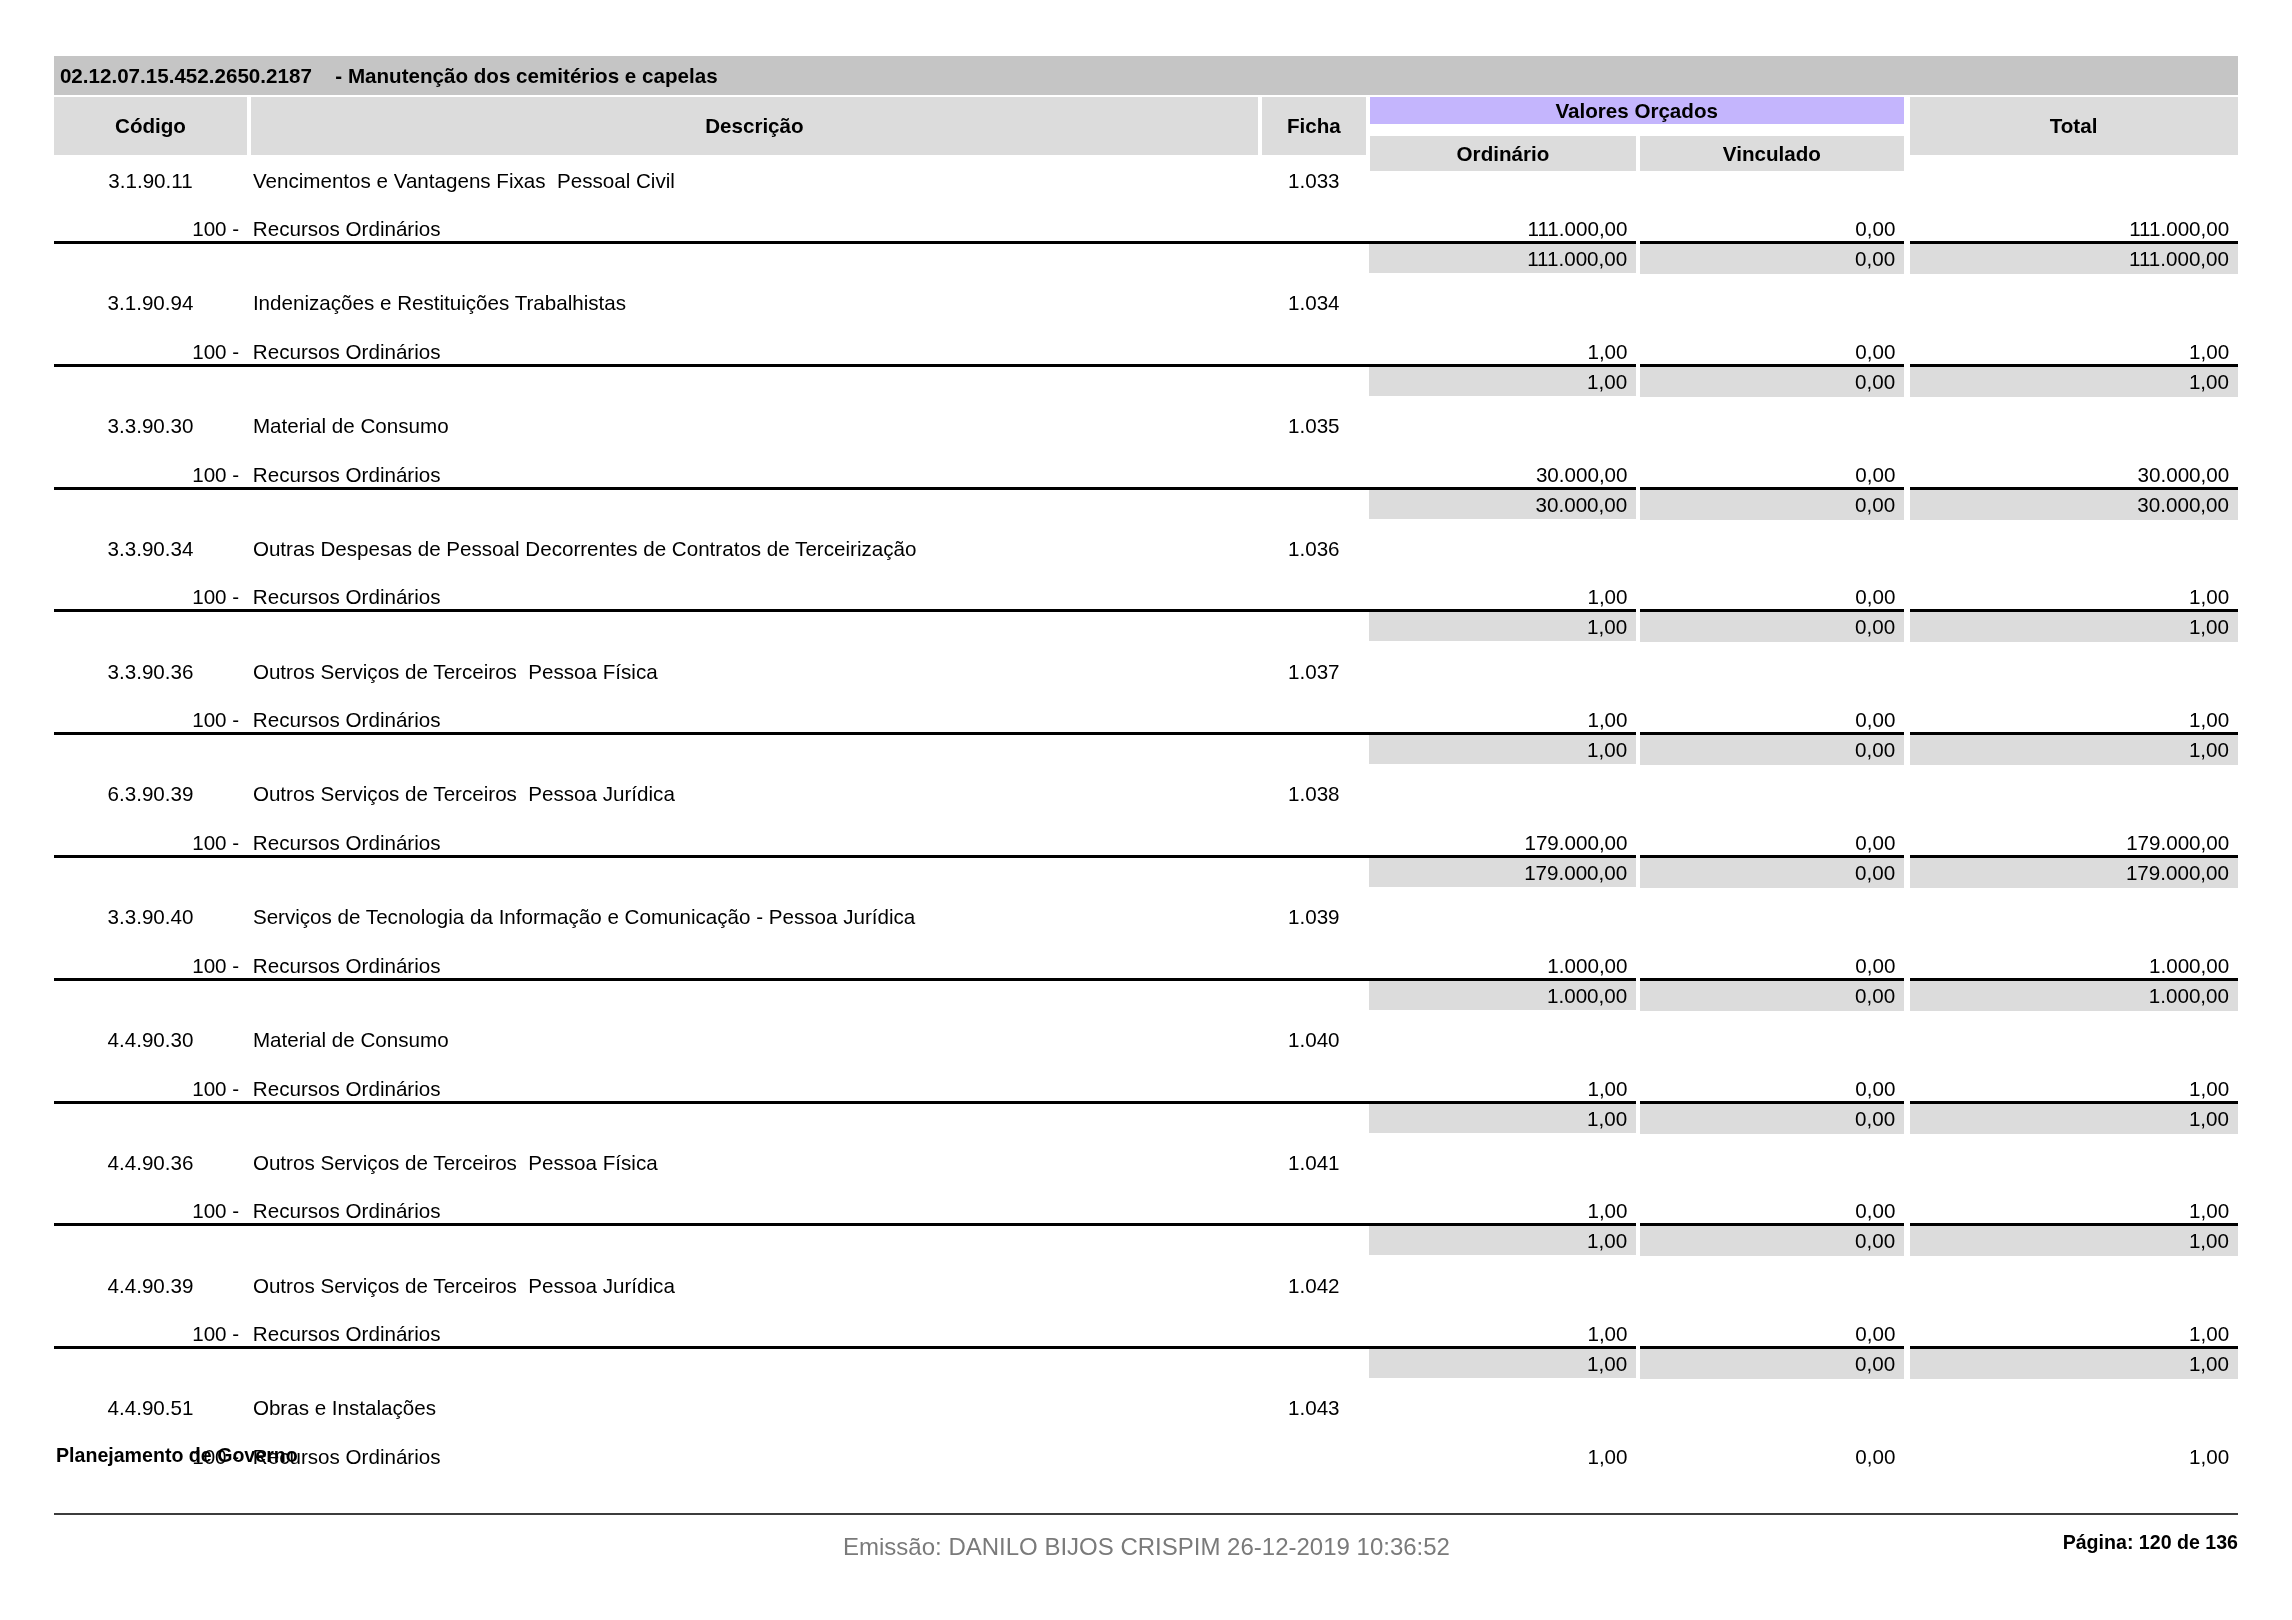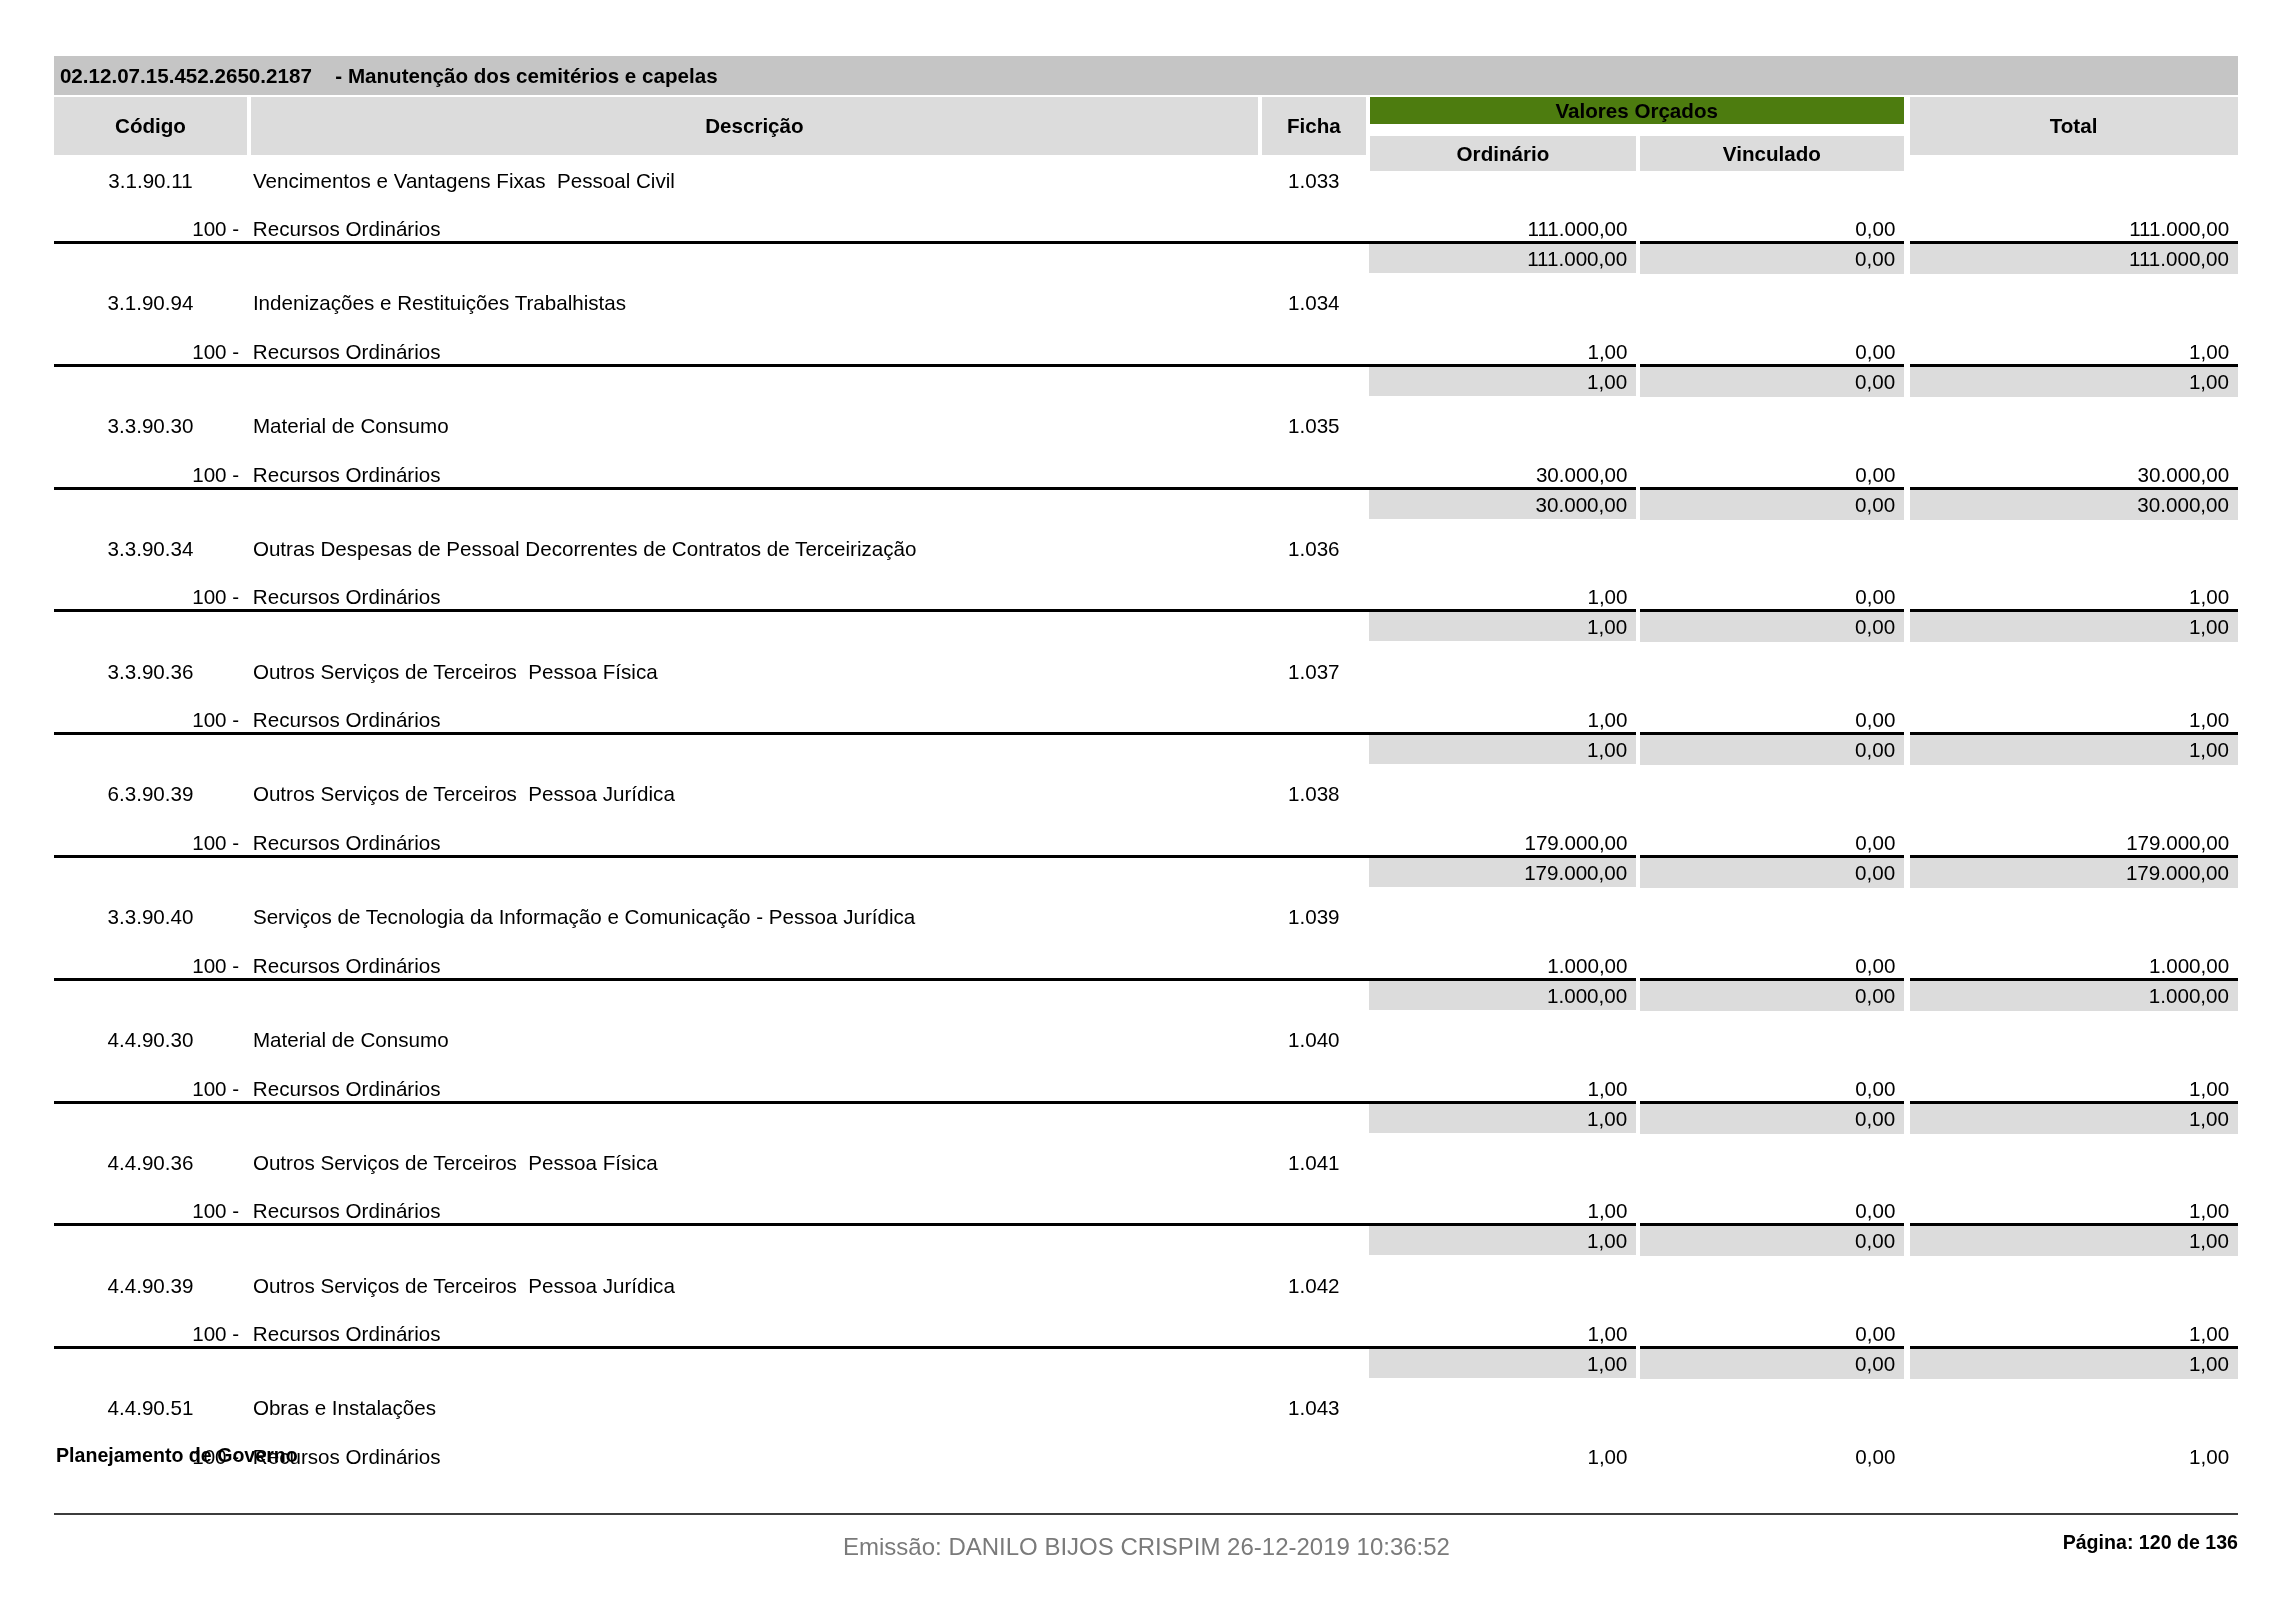--- a/index.html
+++ b/index.html
@@ -37,21 +37,21 @@
     height: 58px;
   }
   .w-cod   { width: 193px; margin-right: 3.9px; }
   .w-desc  { width: 1007px; margin-right: 3.9px; }
   .w-ficha { width: 104px; margin-right: 3.9px; text-align: right; }
   .w-ord   { width: 267px; margin-right: 3.9px; }
   .w-vinc  { width: 264px; margin-right: 5.9px; }
   .w-tot   { width: 328px; }
   .valores-block { width: 534px; margin-right: 5.9px; display: flex; flex-direction: column; }
   .valores-top {
-    background: #4d7c0f; height: 35px; margin-bottom: 12px;
+    background: #c4b5fd; height: 35px; margin-bottom: 12px;
     display: flex; align-items: center; justify-content: center;
   }
   .valores-bottom { display: flex; height: 35px; }
   .valores-bottom .hcell { height: 35px; }
   
   .tbody {
     position: absolute;
     left: 54px; top: 159px;
     width: 2184px;
     font-size: 20.6px;

